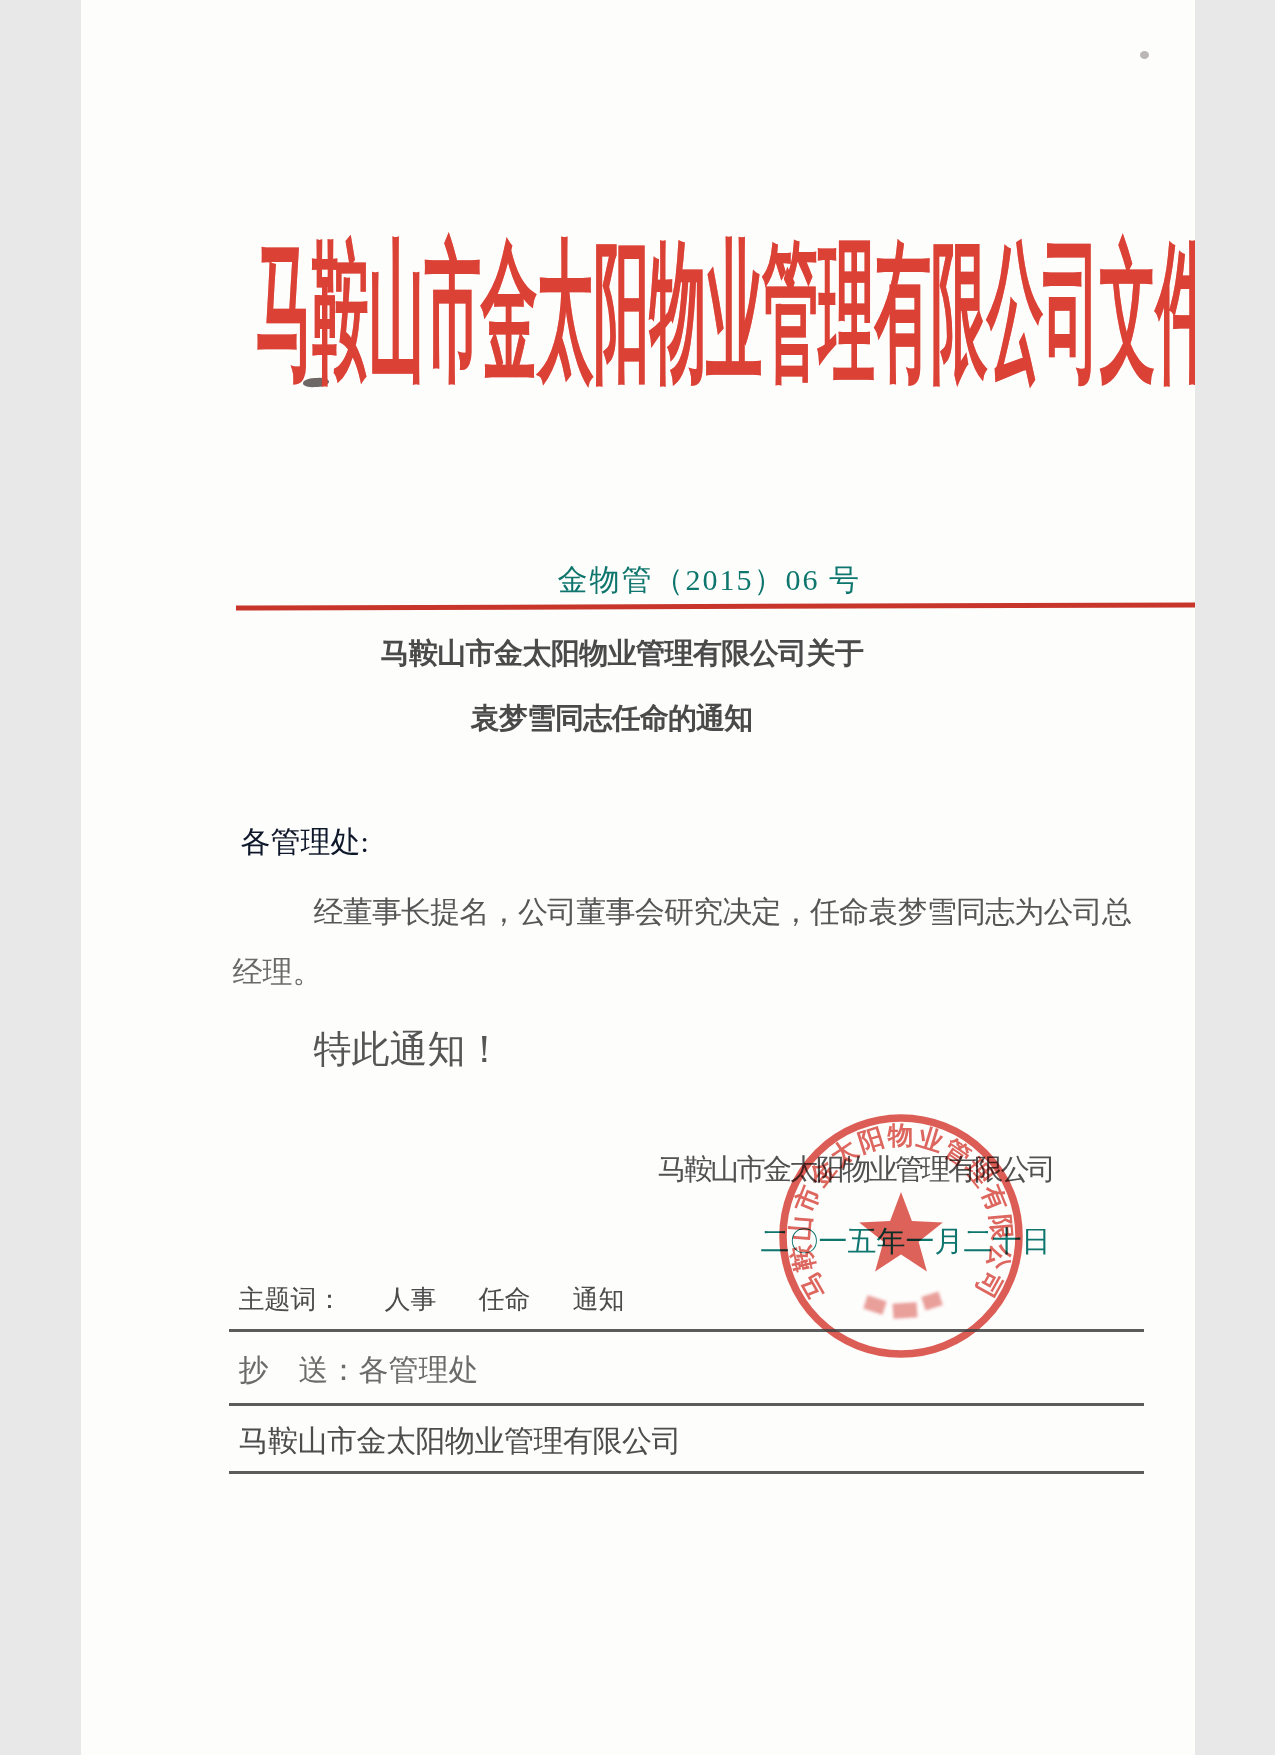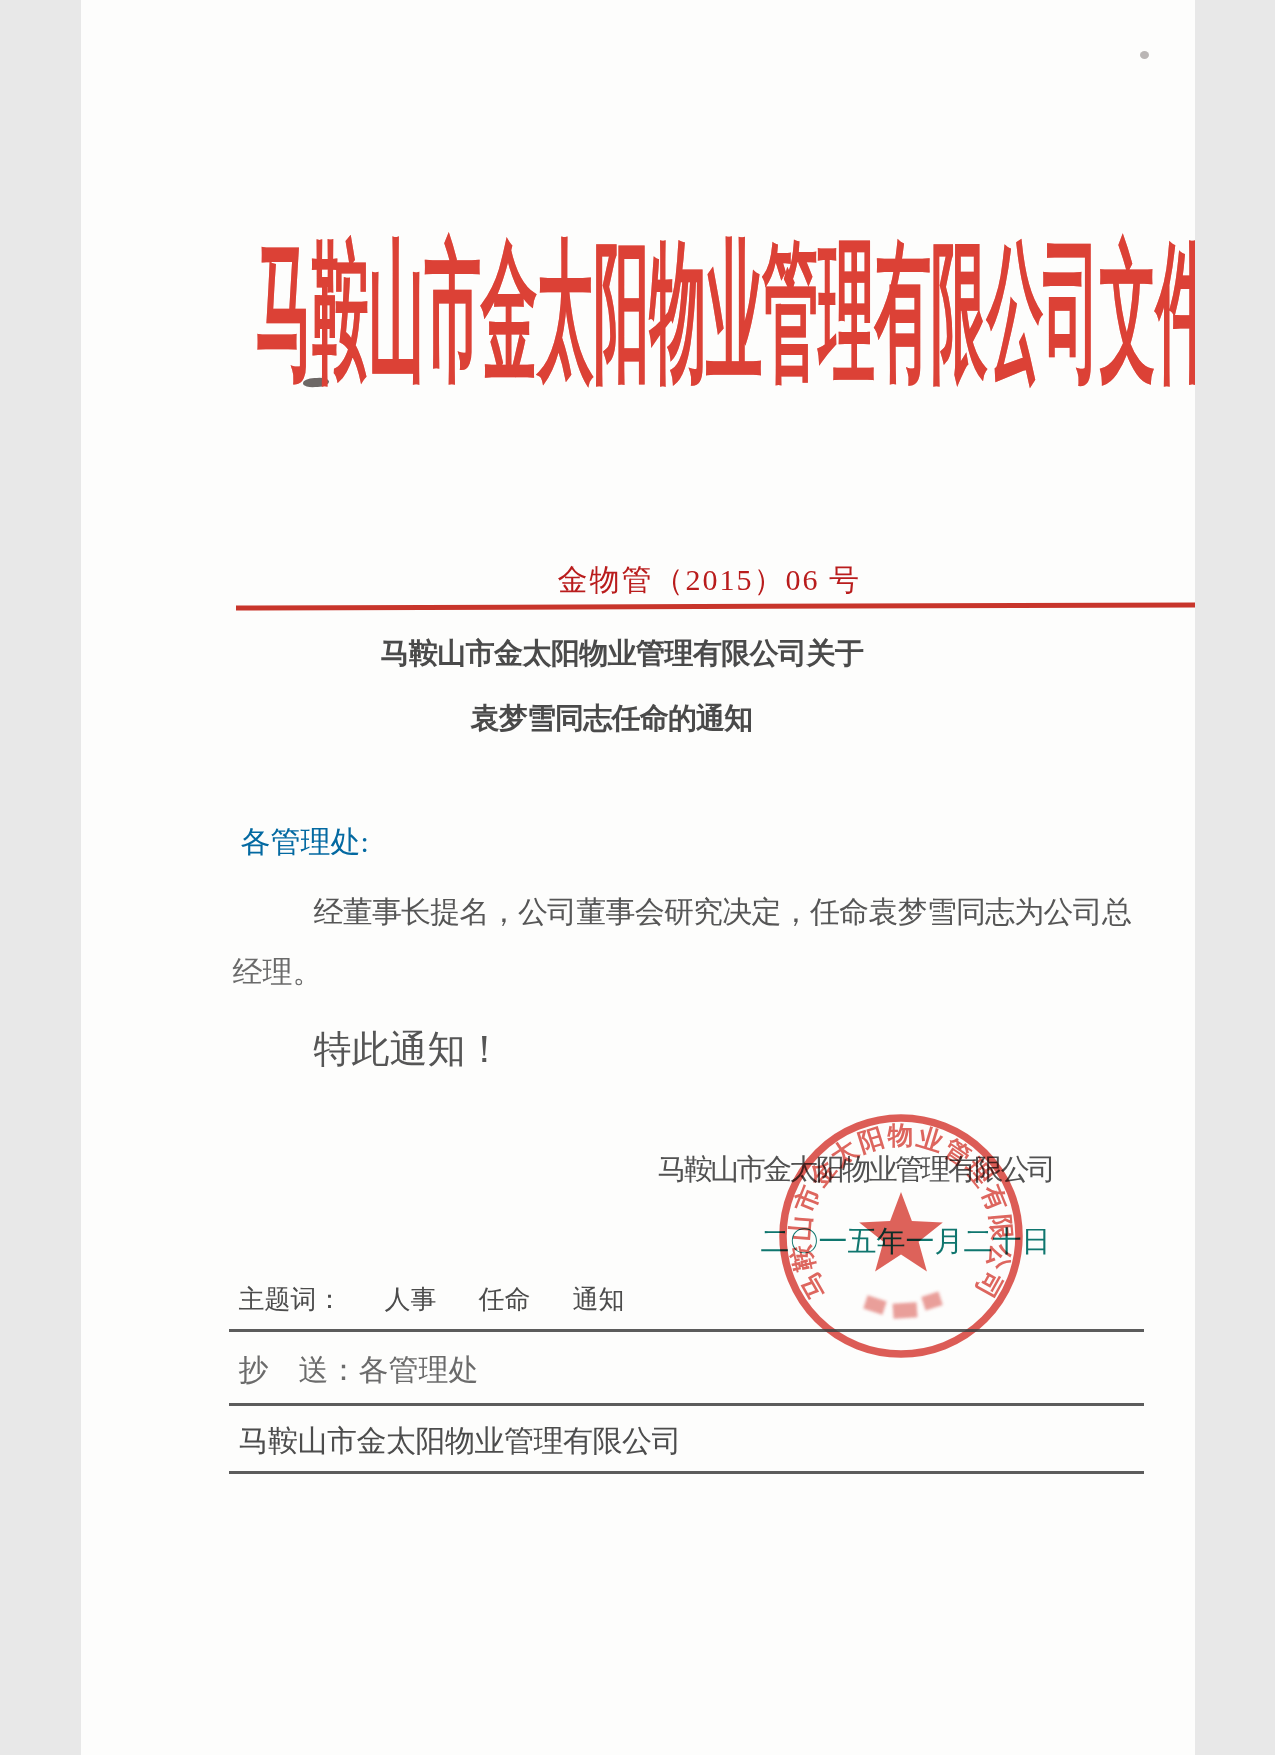--- a/index.html
+++ b/index.html
@@ -23,40 +23,40 @@
     font-weight: 900;
     color: #dc4136;
     transform: scaleX(0.37);
     transform-origin: left center;
     letter-spacing: 0px;
     text-shadow: 0 0 1px rgba(220,65,54,.55);
   }
   .doc-number {
     top: 560px; left: 477px;
     font-size: 30px;
-    color: #b91c1c;
+    color: #0f766e;
     letter-spacing: 2px;
   }
   .red-rule {
     top: 604px; left: 155px;
     width: 967px; height: 5px;
     background: #c8352b;
     transform: rotate(-0.18deg);
   }
   .doc-title-1 {
     top: 634px; left: 300px;
     font-size: 29px; font-weight: bold;
     color: #4a4a4a; letter-spacing: -0.6px;
   }
   .doc-title-2 {
     top: 699px; left: 390px;
     font-size: 29px; font-weight: bold;
     color: #4a4a4a; letter-spacing: -0.8px;
   }
-  .salutation { top: 822px; left: 160px; font-size: 30px; color: #0369a1; font-family: Liberation Serif, serif; }
+  .salutation { top: 822px; left: 160px; font-size: 30px; color: #0f172a; font-family: Liberation Serif, serif; }
   .body-1 { top: 892px; left: 233px; font-size: 30px; color: #565656; letter-spacing: -0.8px; }
   .body-2 { top: 952px; left: 152px; font-size: 30px; color: #6a6a6a; }
   .closing { top: 1024px; left: 233px; font-size: 38px; color: #555; }
 
   .sig-company {
     top: 1150px; left: 577px;
     font-size: 29px; color: #515151; letter-spacing: -2.6px;
   }
   .sig-date {
     top: 1222px; left: 680px;

